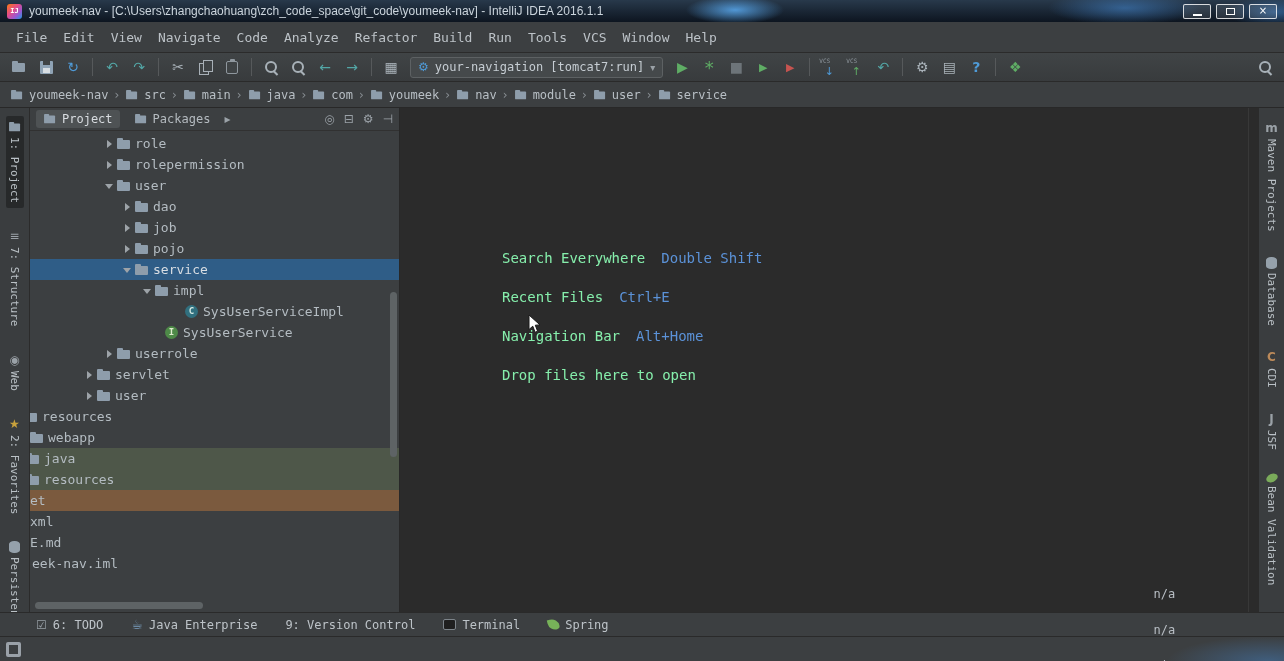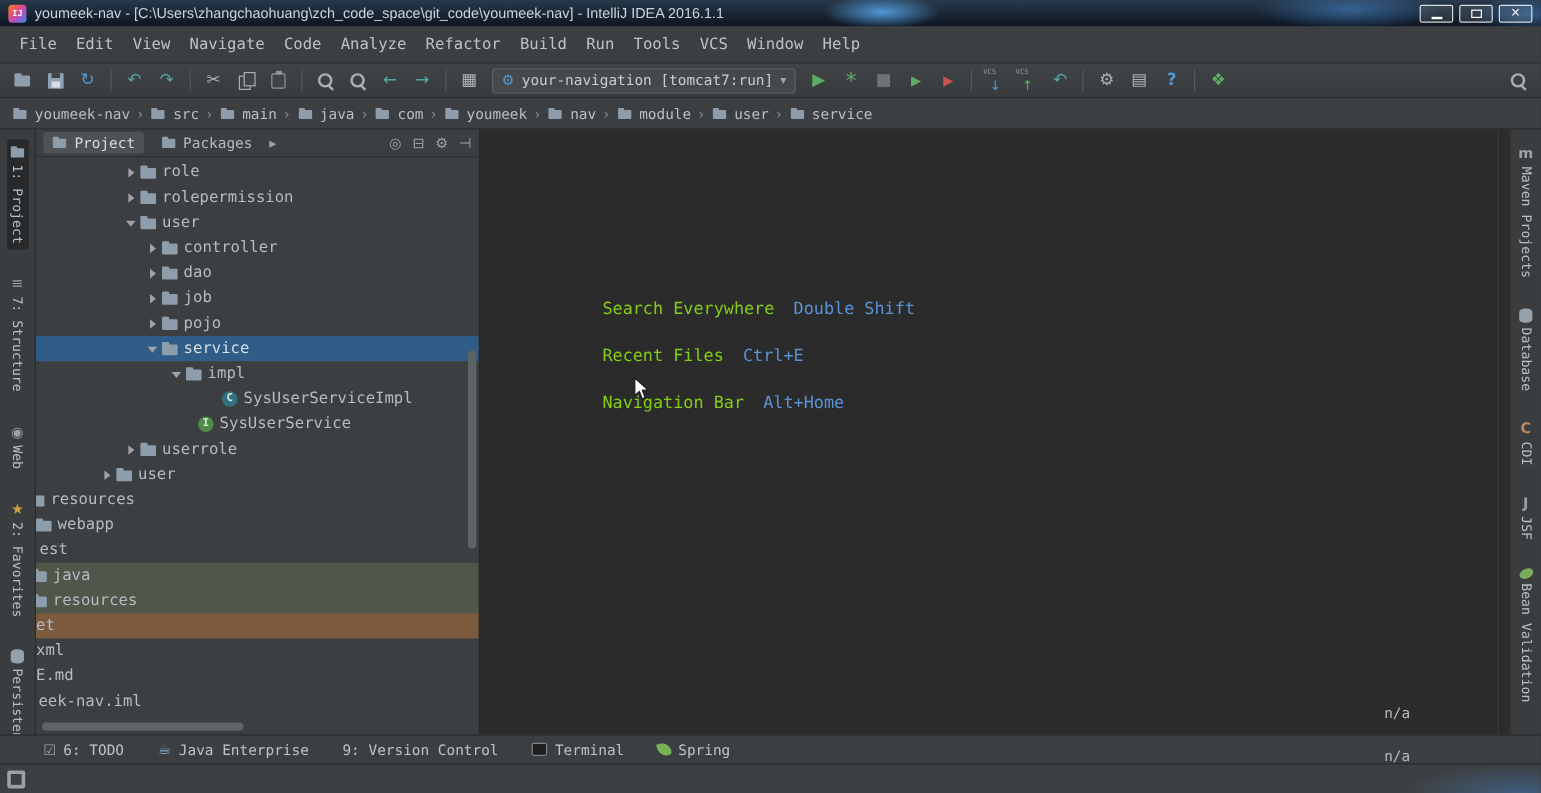--- a/index.html
+++ b/index.html
@@ -96,21 +96,21 @@
   .cicon{width:13px;height:13px;border-radius:50%;background:#31707f;color:#d3e8e2;font:bold 9px/13px "DejaVu Sans Mono",monospace;text-align:center;flex:none;margin-right:5px;}
   .iicon{width:13px;height:13px;border-radius:50%;background:#4e8a48;color:#ddeccd;font:bold 9px/13px "DejaVu Sans Mono",monospace;text-align:center;flex:none;margin-right:5px;}
   .tree-vscroll{position:absolute;right:2px;top:184px;width:7px;height:165px;background:#5e6365;border-radius:4px;}
   .tree-hscroll{position:absolute;left:5px;bottom:3px;width:168px;height:7px;background:#5e6365;border-radius:4px;}
 
   
   .editor{position:absolute;left:400px;top:108px;width:848px;height:504px;background:#2b2b2b;}
   .editor-scroll{position:absolute;left:1248px;top:108px;width:10px;height:504px;background:#2b2b2b;border-left:1px solid #383838;}
   .shortcuts{position:absolute;left:102px;top:142px;font-size:14px;}
   .sc-line{height:17px;margin-bottom:22px;display:flex;}
-  .sc-label{color:#84cc16;}
+  .sc-label{color:#86efac;}
   .sc-keys{color:#5b92d8;font-weight:normal;margin-left:16px;}
   .cursor{position:absolute;left:128px;top:206px;}
 
   
   .bottombar{position:absolute;left:0;top:612px;width:1284px;height:24px;background:#3c3f41;border-top:1px solid #2a2a2a;
     display:flex;align-items:center;padding:0 12px 0 36px;font-size:12px;color:#bdc3c8;}
   .bbtn{display:flex;align-items:center;gap:6px;margin-right:28px;} 
   .termico{width:13px;height:11px;background:#1f1f1f;border:1px solid #7d848a;border-radius:2px;}
   .leaf{width:11px;height:11px;background:#77b259;border-radius:0 100% 40% 100%;transform:rotate(-15deg);}
   .monico{width:12px;height:9px;border:1px solid #9aa1a7;border-radius:1px;position:relative;}
@@ -334,25 +334,20 @@
           <span class="tl">rolepermission</span>
         </div>
       <div class="trow" style="padding-left:73px">
           <span class="tw e"></span>
           <span class="ti fold"></span>
           <span class="tl">user</span>
         </div>
       <div class="trow" style="padding-left:91px">
           <span class="tw c"></span>
           <span class="ti fold"></span>
-          <span class="tl">controller</span>
-        </div>
-      <div class="trow" style="padding-left:91px">
-          <span class="tw c"></span>
-          <span class="ti fold"></span>
           <span class="tl">dao</span>
         </div>
       <div class="trow" style="padding-left:91px">
           <span class="tw c"></span>
           <span class="ti fold"></span>
           <span class="tl">job</span>
         </div>
       <div class="trow" style="padding-left:91px">
           <span class="tw c"></span>
           <span class="ti fold"></span>
@@ -377,32 +372,34 @@
           <span class="tl">SysUserService</span>
         </div>
       <div class="trow" style="padding-left:73px">
           <span class="tw c"></span>
           <span class="ti fold"></span>
           <span class="tl">userrole</span>
         </div>
       <div class="trow" style="padding-left:53px">
           <span class="tw c"></span>
           <span class="ti fold"></span>
+          <span class="tl">servlet</span>
+        </div>
+      <div class="trow" style="padding-left:53px">
+          <span class="tw c"></span>
+          <span class="ti fold"></span>
           <span class="tl">user</span>
         </div>
       <div class="trow">
           <span class="ti fold" style="margin-left:-6px"></span>
           <span class="tl">resources</span>
         </div>
       <div class="trow">
           <span class="ti fold"></span>
           <span class="tl">webapp</span>
-        </div>
-      <div class="trow" style="padding-left:3px">
-          <span class="tl">est</span>
         </div>
       <div class="trow rtest">
           <span class="ti fold" style="margin-left:-4px"></span>
           <span class="tl">java</span>
         </div>
       <div class="trow rtest">
           <span class="ti fold" style="margin-left:-4px"></span>
           <span class="tl">resources</span>
         </div>
       <div class="trow rexcl">
@@ -428,20 +425,24 @@
           <span class="sc-label">Search Everywhere</span>
           <span class="sc-keys">Double Shift</span>
         </div>
       <div class="sc-line">
           <span class="sc-label">Recent Files</span>
           <span class="sc-keys">Ctrl+E</span>
         </div>
       <div class="sc-line">
           <span class="sc-label">Navigation Bar</span>
           <span class="sc-keys">Alt+Home</span>
+        </div>
+      <div class="sc-line">
+          <span class="sc-label">Drop files here to open</span>
+          <span class="sc-keys"></span>
         </div>
     </div>
     <svg class="cursor" width="13" height="20" viewBox="0 0 13 20">
         <path d="M1 1 L1 15.5 L4.8 12.2 L7.1 18.3 L9.6 17.2 L7.3 11.2 L12 10.9 Z" fill="#ffffff" stroke="#1a1a1a" stroke-width="1"></path>
       </svg>
   </div>
   <div class="editor-scroll"></div>
 
   <div class="stripe-right">
     <span class="vbtn">

